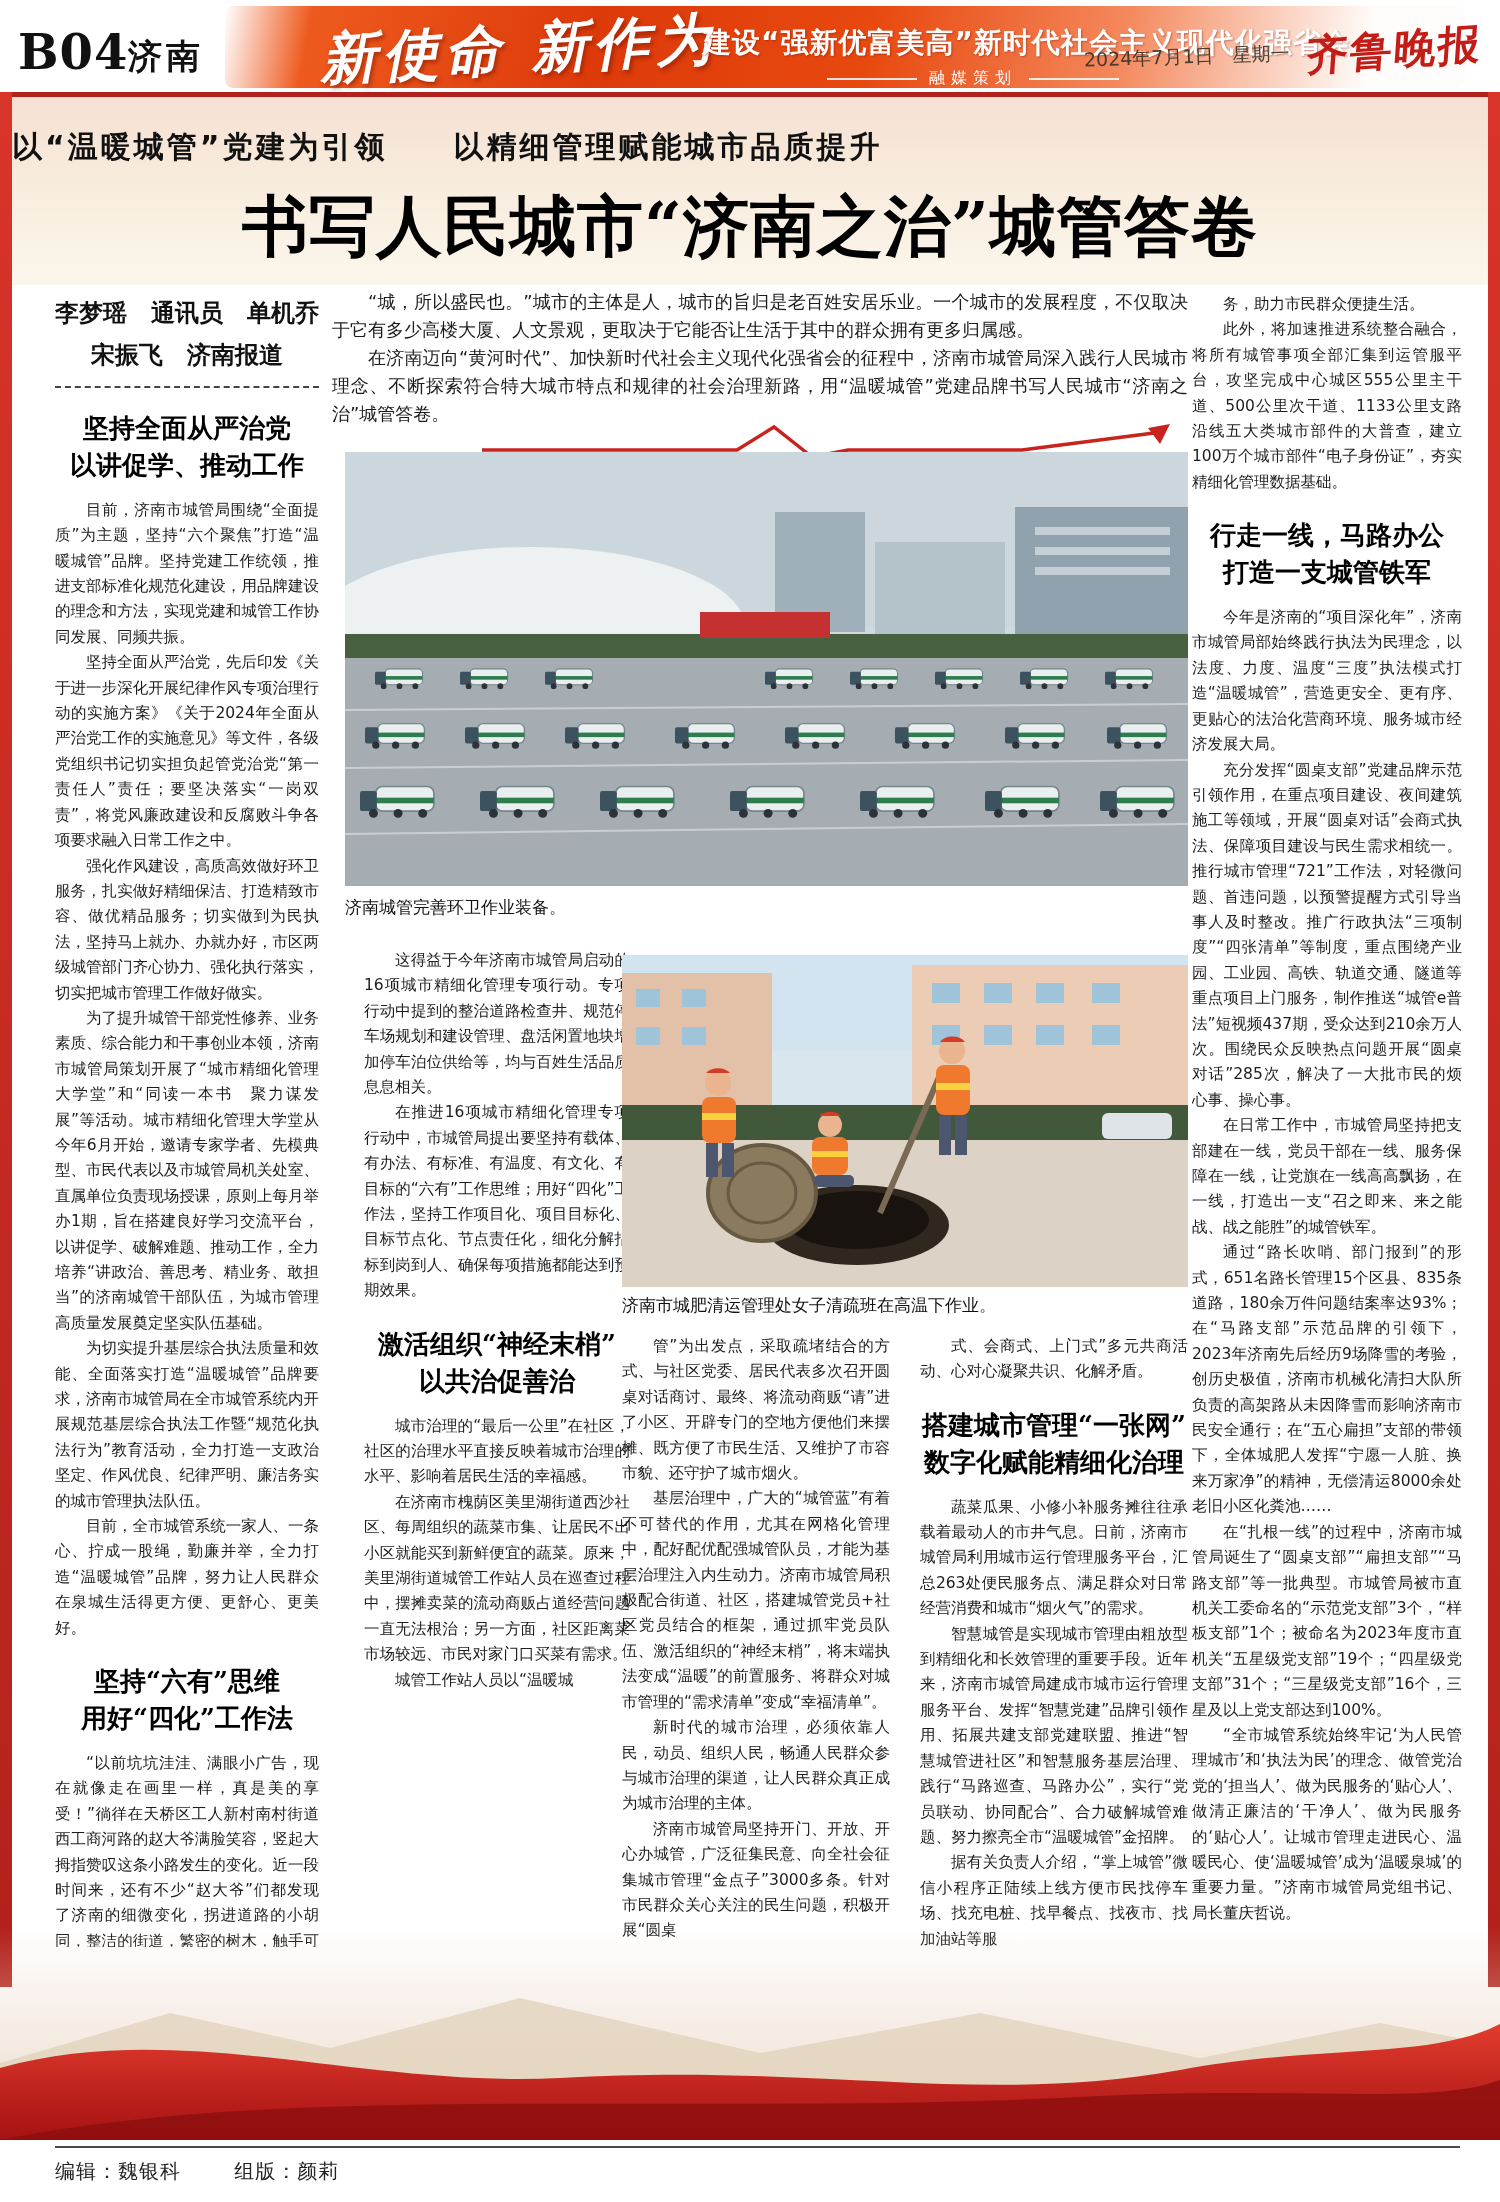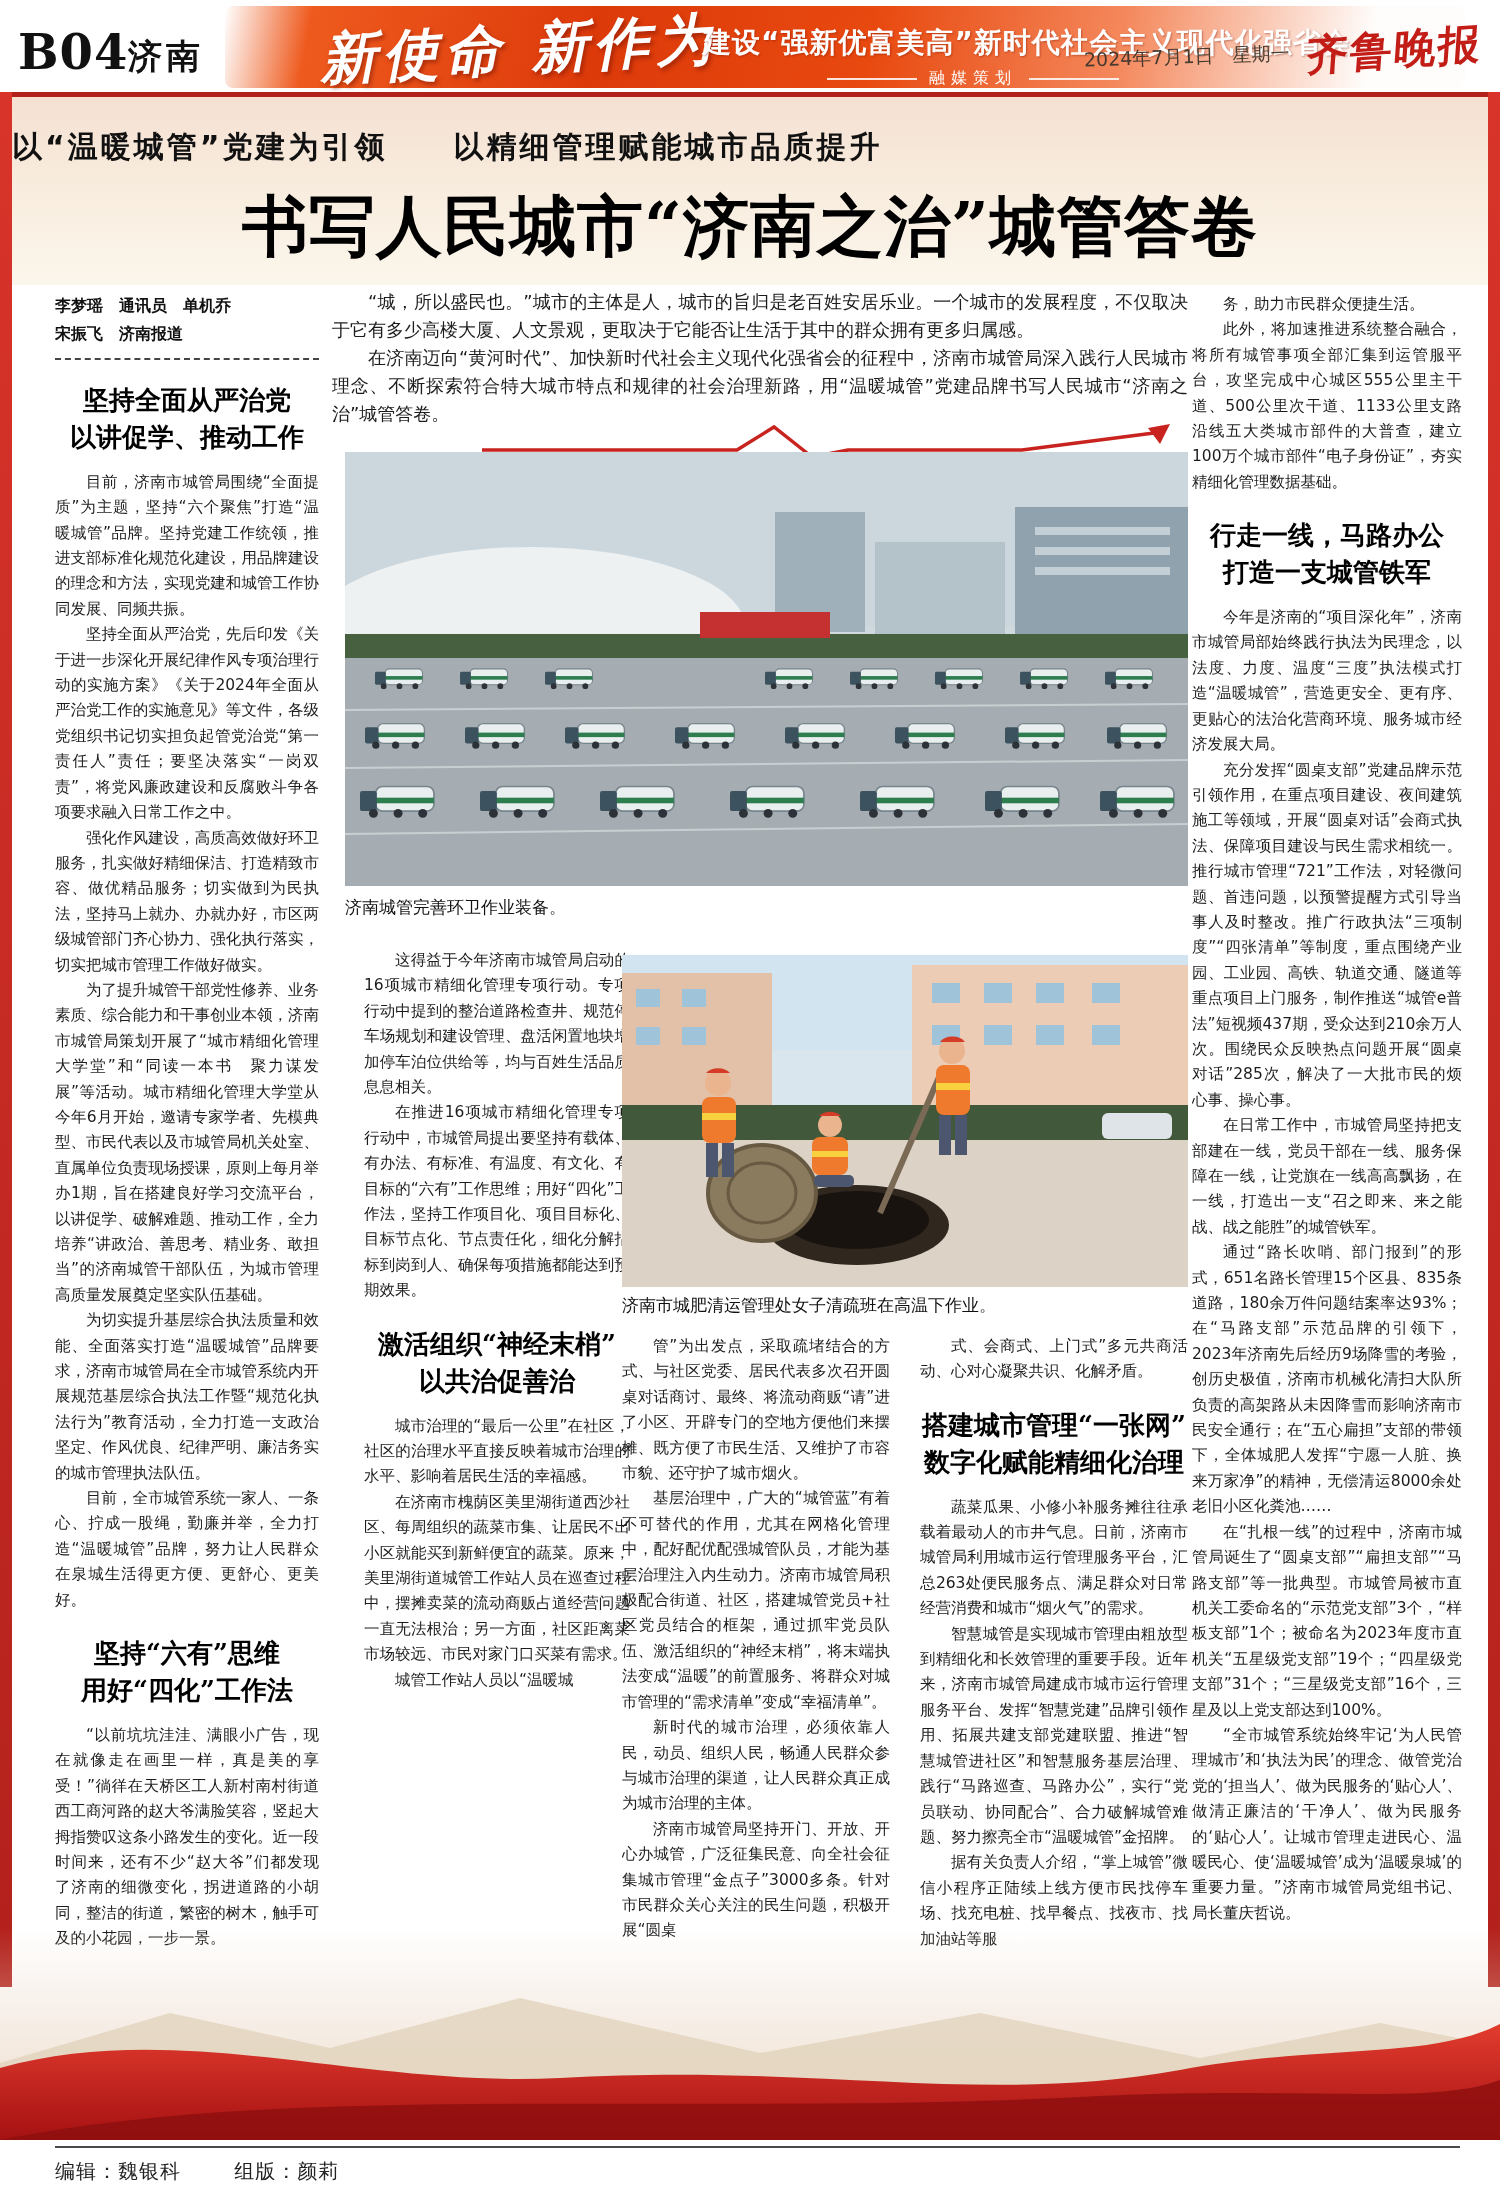--- a/index.html
+++ b/index.html
@@ -40,22 +40,22 @@
 
   
   .para p{margin:0;text-indent:2em;text-align:justify;font-size:15.5px;line-height:1.64;color:#1c1c1c;}
   .colhead{margin:22px 0 14px 0;}
   .colhead p{margin:0;text-indent:0;text-align:center;font-family:"DejaVu Serif","Liberation Serif",serif;
              font-weight:bold;font-size:26px;line-height:1.42;color:#000;}
   .caption{font-size:17px;color:#111;}
 
   
   .col1{position:absolute;left:55px;top:292px;width:264px;height:1655px;overflow:hidden;}
-  .byline{font-weight:bold;font-size:16px;line-height:1.75;color:#111;
-          border-bottom:2px dashed #444;padding-bottom:10px;}
+  .byline{font-weight:bold;font-size:24px;line-height:1.75;color:#111;
+          border-bottom:2px dashed #444;padding-bottom:10px;text-align:center;}
   .midintro{position:absolute;left:332px;top:288px;width:856px;height:152px;overflow:hidden;}
   .midintro p{font-size:18px;line-height:1.55;}
   .pulse{position:absolute;left:482px;top:420px;width:706px;height:44px;}
   .photo1{position:absolute;left:345px;top:452px;width:843px;height:434px;background:#cfd9de;}
   .cap1{position:absolute;left:345px;top:896px;width:843px;}
   .col2{position:absolute;left:332px;top:948px;width:266px;height:1000px;overflow:hidden;margin-left:32px;}
   .photo2{position:absolute;left:622px;top:955px;width:566px;height:332px;background:#d9e6ee;}
   .cap2{position:absolute;left:622px;top:1294px;width:566px;}
   .col3{position:absolute;left:622px;top:1334px;width:268px;height:612px;overflow:hidden;}
   .col4{position:absolute;left:920px;top:1334px;width:268px;height:612px;overflow:hidden;}

